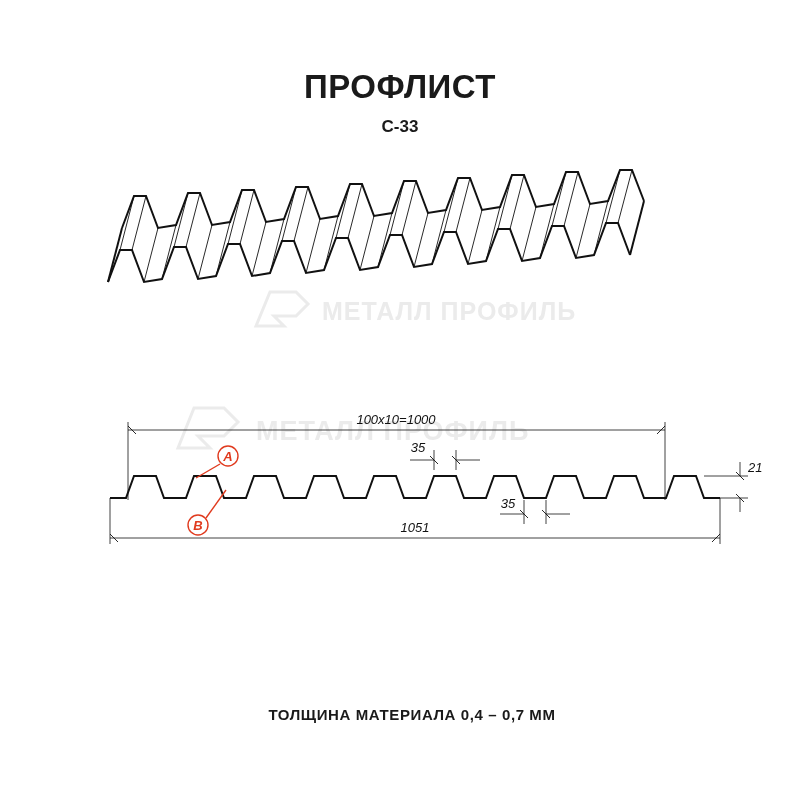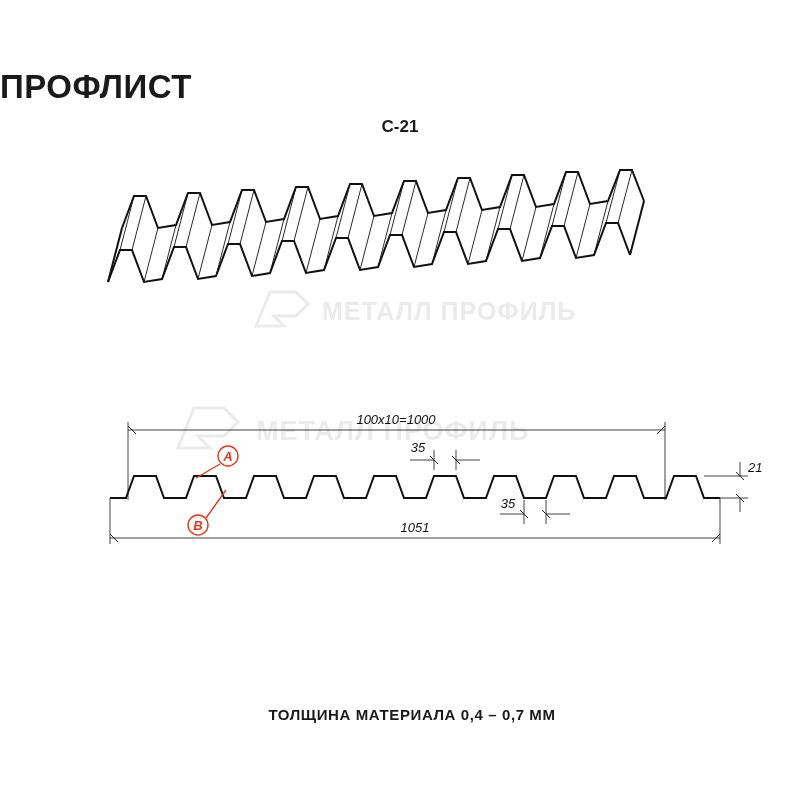--- a/index.html
+++ b/index.html
@@ -18,21 +18,21 @@
   .page {
     position: relative;
     width: 800px;
     height: 800px;
   }
   .title {
     position: absolute;
     top: 68px;
     left: 0;
     width: 800px;
-    text-align: left;
+    text-align: center;
     font-size: 33px;
     font-weight: bold;
     letter-spacing: 0.5px;
   }
   .subtitle {
     position: absolute;
     top: 117px;
     left: 0;
     width: 800px;
     text-align: center;
@@ -90,21 +90,21 @@
   .dimtxt { fill: #111111; font-family: "Liberation Sans", sans-serif; font-size: 13px; }
   .wm-txt { fill: #ebebeb; font-family: "Liberation Sans", sans-serif; font-weight: bold; letter-spacing: 1px; }
   .wm-sh { fill: none; stroke: #ebebeb; stroke-width: 3; }
 </style>
 </head>
 <body>
 
 <div class="page">
 
   <div class="title">ПРОФЛИСТ</div>
-  <div class="subtitle">С-21</div>
+  <div class="subtitle">С-33</div>
 
   <div class="iso-wrap">
     <svg width="620" height="150" viewBox="0 0 620 150">
       <g>
 
         <path class="prof" d="M22,58 L34,26 L46,26 L58,58 L76,55 L88,23 L100,23 L112,55 L130,52 L142,20 L154,20 L166,52 L184,49 L196,17 L208,17 L220,49 L238,46 L250,14 L262,14 L274,46 L292,43 L304,11 L316,11 L328,43 L346,40 L358,8 L370,8 L382,40 L400,37 L412,5 L424,5 L436,37 L454,34 L466,2 L478,2 L490,34 L508,31 L520,0 L532,0 L544,31"></path>
 
         <path class="prof" d="M8,112 L20,80 L32,80 L44,112 L62,109 L74,77 L86,77 L98,109 L116,106 L128,74 L140,74 L152,106 L170,103 L182,71 L194,71 L206,103 L224,100 L236,68 L248,68 L260,100 L278,97 L290,65 L302,65 L314,97 L332,94 L344,62 L356,62 L368,94 L386,91 L398,59 L410,59 L422,91 L440,88 L452,56 L464,56 L476,88 L494,85 L506,53 L518,53 L530,85"></path>
 
         <path class="prof" d="M22,58 L8,112"></path>

